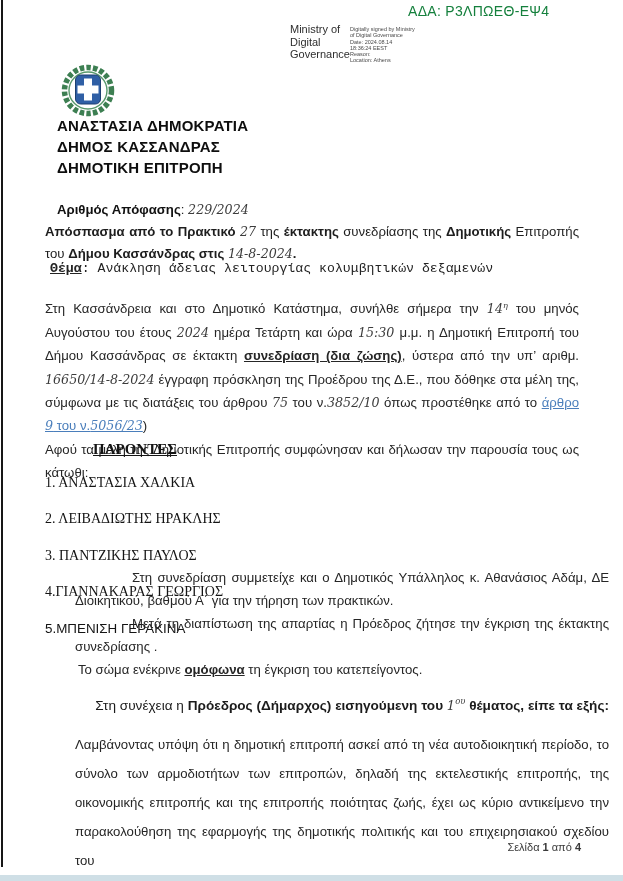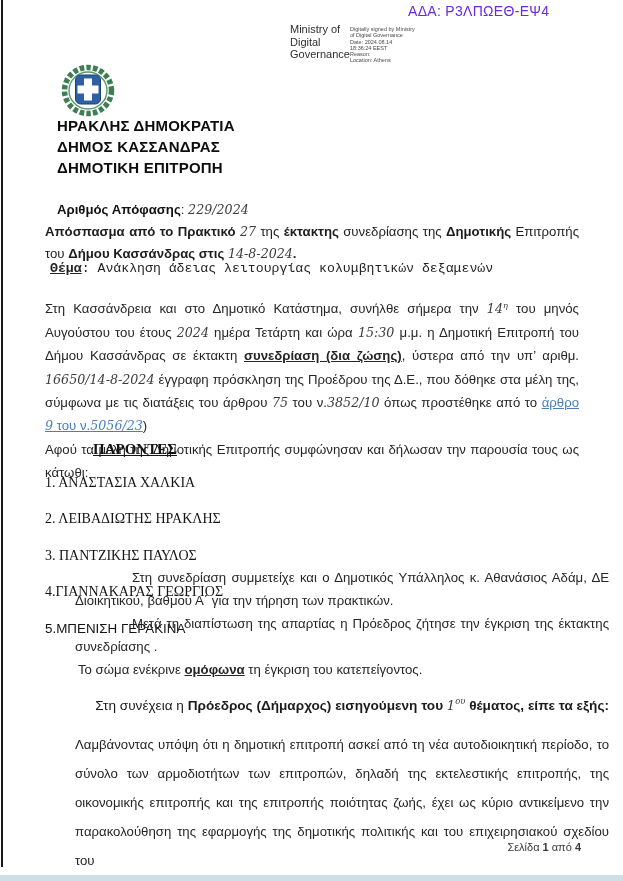--- a/index.html
+++ b/index.html
@@ -2,21 +2,21 @@
 <html><head>
 <meta charset="utf-8">
 <style>
   html,body{margin:0;padding:0;}
   body{
     width:623px;height:881px;position:relative;background:#ffffff;
     font-family:"Liberation Sans",sans-serif;color:#262626;overflow:hidden;
   }
   .abs{position:absolute;}
   
-  .ada{left:408px;top:3px;font-size:14px;letter-spacing:.3px;color:#6d28d9;}
+  .ada{left:408px;top:3px;font-size:14px;letter-spacing:.3px;color:#15803d;}
   .ministry{left:290px;top:23px;font-size:11px;line-height:12.5px;color:#2e2e2e;}
   .sig{left:350px;top:26px;width:90px;font-size:5.5px;line-height:6.3px;color:#4a4a4a;}
   
   .emblem{left:61px;top:64px;width:54px;height:53px;}
   
   .letterhead{left:57px;top:116px;font-weight:bold;font-size:15px;line-height:20.8px;color:#0e0e0e;letter-spacing:.2px;}
   
   .decision{left:57px;top:202px;font-size:13.2px;}
   .decision .lbl{font-weight:bold;color:#111;}
   
@@ -81,21 +81,21 @@
   <svg width="54" height="53" viewBox="0 0 54 53">
     <ellipse cx="27" cy="26.5" rx="23.5" ry="23" fill="none" stroke="#3d7f52" stroke-width="5.5" stroke-dasharray="4.5 2.2"></ellipse>
     <ellipse cx="27" cy="26.5" rx="19" ry="18.5" fill="none" stroke="#58996c" stroke-width="1.4"></ellipse>
     <rect x="14.5" y="11" width="25" height="29" rx="5" fill="#2f5fa5" stroke="#1d3f70" stroke-width="1"></rect>
     <rect x="23" y="14.5" width="8" height="22" fill="#ffffff"></rect>
     <rect x="16.5" y="21.5" width="21" height="8" fill="#ffffff"></rect>
   </svg>
 </div>
 
 <div class="abs letterhead">
-  <div>ΗΡΑΚΛΗΣ ΔΗΜΟΚΡΑΤΙΑ</div>
+  <div>ΑΝΑΣΤΑΣΙΑ ΔΗΜΟΚΡΑΤΙΑ</div>
   <div>ΔΗΜΟΣ ΚΑΣΣΑΝΔΡΑΣ</div>
   <div>ΔΗΜΟΤΙΚΗ ΕΠΙΤΡΟΠΗ</div>
 </div>
 
 <div class="abs decision">
   <span class="lbl">Αριθμός Απόφασης</span><span>: </span><span class="num">229/2024</span>
 </div>
 
 <div class="abs excerpt">
   <span class="b">Απόσπασμα από το Πρακτικό </span><span class="num">27</span><span> της </span><span class="b">έκτακτης</span><span> συνεδρίασης της </span><span class="b">Δημοτικής</span><span> Επιτροπής του </span><span class="b">Δήμου Κασσάνδρας στις </span><span class="num">14-8-2024</span><span class="b">.</span>

